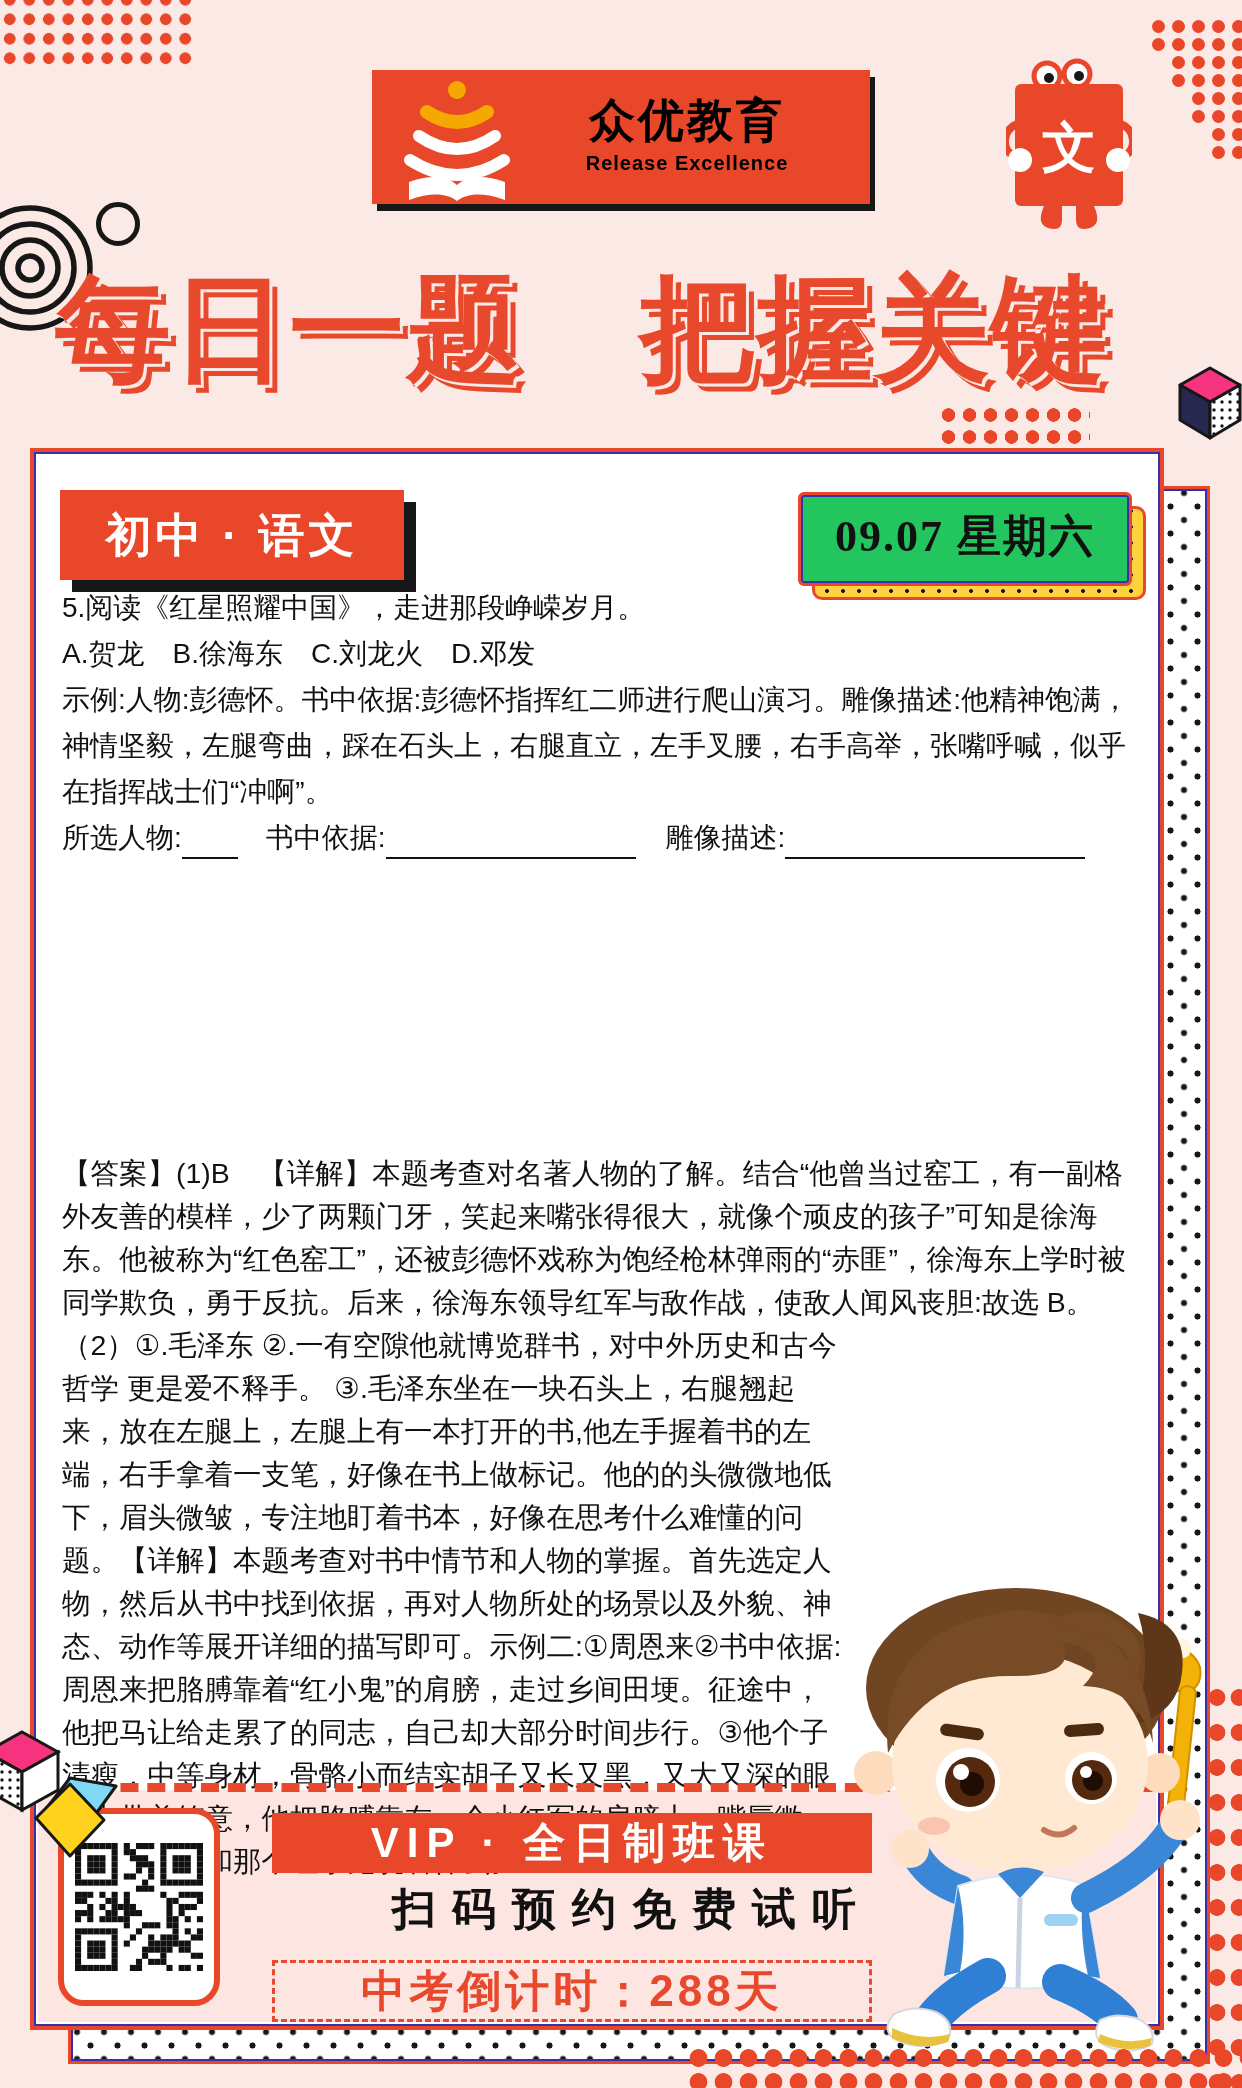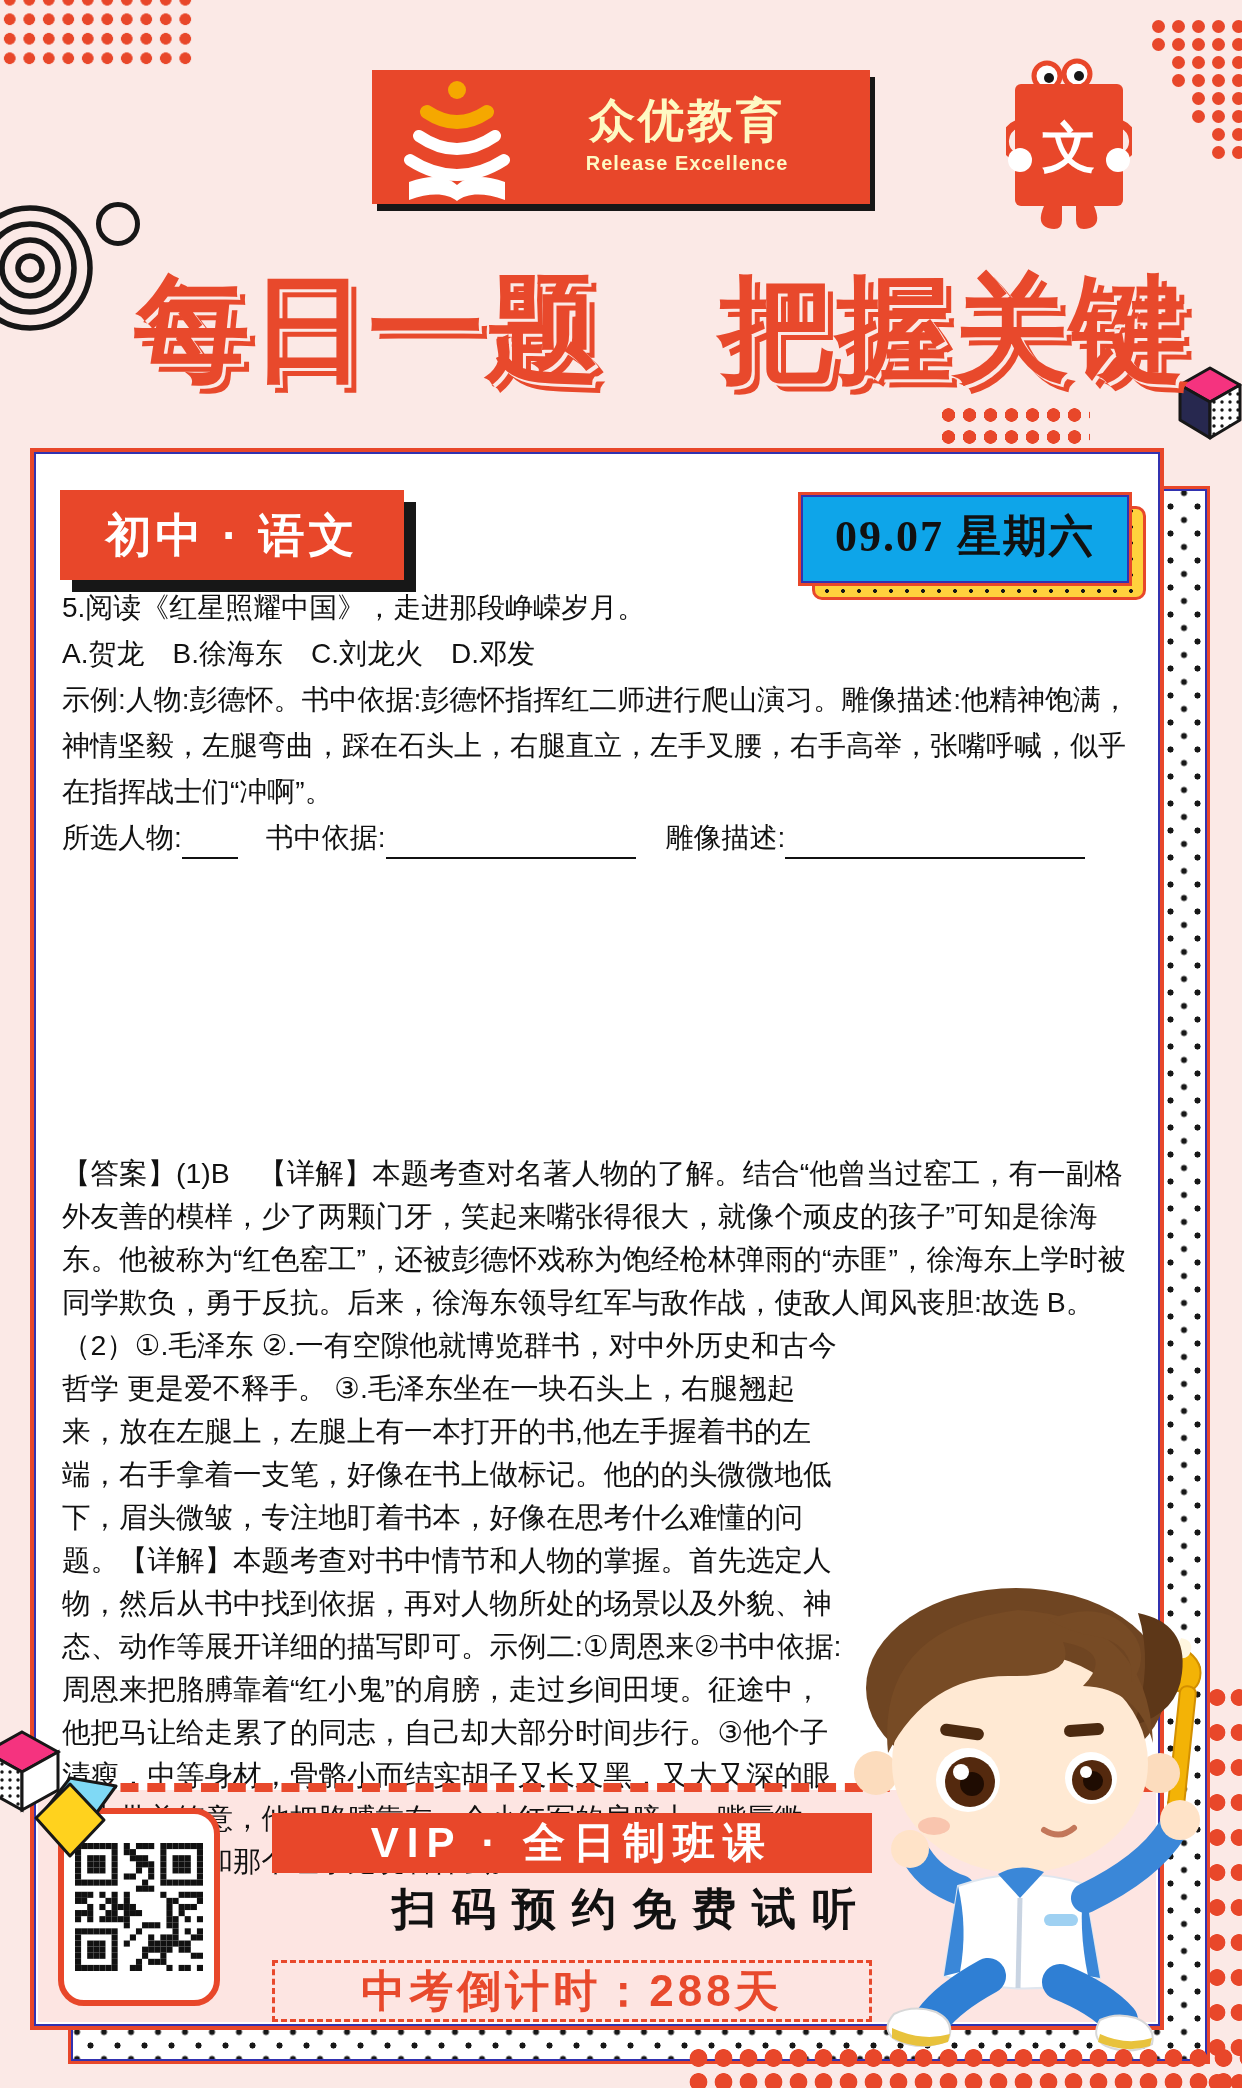--- a/index.html
+++ b/index.html
@@ -23,35 +23,35 @@
   .dots-tri{left:1146px;top:20px;width:100px;height:150px;}
   .dots-tri i{position:absolute;width:13px;height:13px;border-radius:50%;background:#e8472a;}
 
   
   .circles-left{left:-50px;top:200px;z-index:1;}
   .ring-small{left:96px;top:202px;width:34px;height:34px;border:5px solid #171717;border-radius:50%;}
 
   
   .header-banner{left:372px;top:70px;width:498px;height:134px;background:#e8472a;
     box-shadow:5px 7px 0 #171717;z-index:5;}
-  .brand-zone{position:absolute;left:150px;top:20px;width:330px;text-align:center;color:#fef9c3;}
+  .brand-zone{position:absolute;left:150px;top:20px;width:330px;text-align:center;color:#000000;}
   .brand-name{font-size:46px;font-weight:900;letter-spacing:3px;line-height:60px;}
   .brand-tagline{font-size:20px;font-weight:700;letter-spacing:1px;line-height:26px;}
 
   
   .wen-svg{left:1006px;top:58px;z-index:4;}
 
   
   .cube-pink{left:1178px;top:366px;}
   
   .cube-yellow{left:24px;top:1772px;z-index:40;}
   .cube-pink-small{left:-18px;top:1728px;z-index:40;}
 
   
-  .hero-title{left:55px;top:252px;width:1132px;text-align:right;
+  .hero-title{left:55px;top:252px;width:1132px;text-align:left;
     font-size:116px;font-weight:900;letter-spacing:1px;color:#e8492c;white-space:nowrap;
     text-shadow:3px 3px 0 #fbe9e6,8px 8px 0 #e8492c;z-index:3;}
 
   
   .card-shadow{left:68px;top:486px;width:1136px;height:1572px;background:#fff;
     border:3px solid #e8472a;box-shadow:inset 0 0 0 2px #3232b0;
     background-image:
       radial-gradient(circle,#171717 2.8px,transparent 3.3px),
       radial-gradient(circle,#171717 2.8px,transparent 3.3px);
     background-size:27px 27px,27px 27px;background-position:6px 4px,19.5px 17.5px;z-index:2;}
@@ -61,22 +61,22 @@
   .card-bottom-bg{position:absolute;left:2px;right:2px;bottom:2px;height:232px;background:#fde5e2;}
 
   
   .level-badge-shadow{left:72px;top:502px;width:344px;height:90px;background:#171717;z-index:4;}
   .level-badge{left:60px;top:490px;width:344px;height:90px;background:#e8472a;color:#fff;
     font-size:46px;font-weight:900;letter-spacing:4px;text-align:center;line-height:90px;z-index:5;}
   .date-badge-shadow{left:812px;top:506px;width:328px;height:88px;background:#ffd23d;
     border:3px solid #e8472a;border-radius:10px;
     background-image:radial-gradient(circle,#171717 1.8px,transparent 2.2px);
     background-size:16px 16px;background-position:4px 74px;z-index:4;}
-  .date-badge{left:798px;top:492px;width:328px;height:88px;background:#0ea5e9;
-    border:3px solid #e8472a;border-radius:0;box-shadow:inset 0 0 0 2px #3232b0;
+  .date-badge{left:798px;top:492px;width:328px;height:88px;background:#22c55e;
+    border:3px solid #e8472a;border-radius:6px;box-shadow:inset 0 0 0 2px #3232b0;
     font-family:"Liberation Serif","DejaVu Serif",serif;font-size:44px;font-weight:700;
     color:#111;text-align:center;line-height:84px;letter-spacing:2px;z-index:5;}
 
   
   .q-block{left:62px;top:585px;width:1080px;font-size:28px;line-height:46px;color:#111;
     font-weight:500;z-index:6;}
   .q-block p{margin:0;}
   .q-quote{font-family:"Liberation Serif","DejaVu Serif",serif;text-indent:72px;font-weight:400;}
   .fill-line{white-space:nowrap;}
   .blank{display:inline-block;border-bottom:2px solid #111;height:34px;vertical-align:-12px;}

